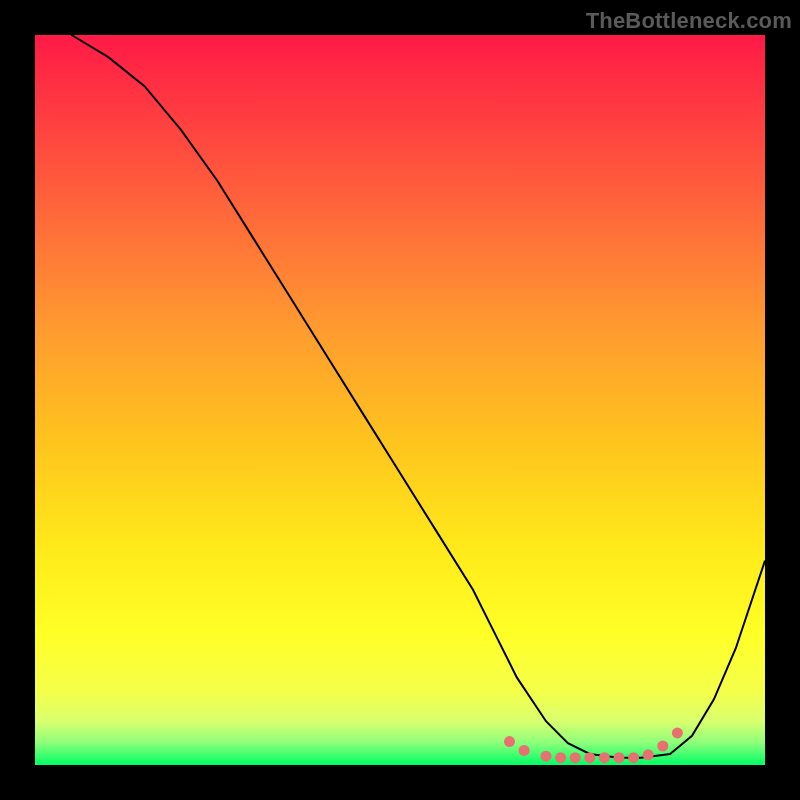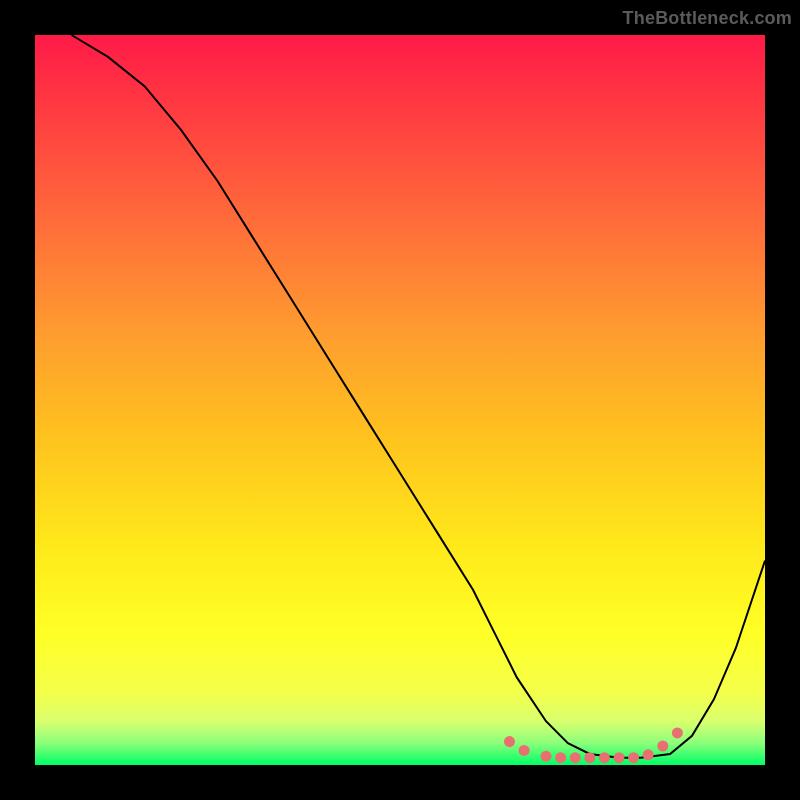--- a/index.html
+++ b/index.html
@@ -32,21 +32,21 @@
       #f4ff4a 90%,
       #d9ff6e 94%,
       #8bff7a 97%,
       #00ff66 100%);
   }
   .watermark {
     position: absolute;
     top: 8px;
     right: 8px;
     font-family: Arial, Helvetica, sans-serif;
-    font-size: 18px;
+    font-size: 22px;
     font-weight: bold;
     color: #5a5a5a;
     letter-spacing: 0.2px;
   }
   svg.curve {
     position: absolute;
     left: 0;
     top: 0;
     width: 730px;
     height: 730px;

